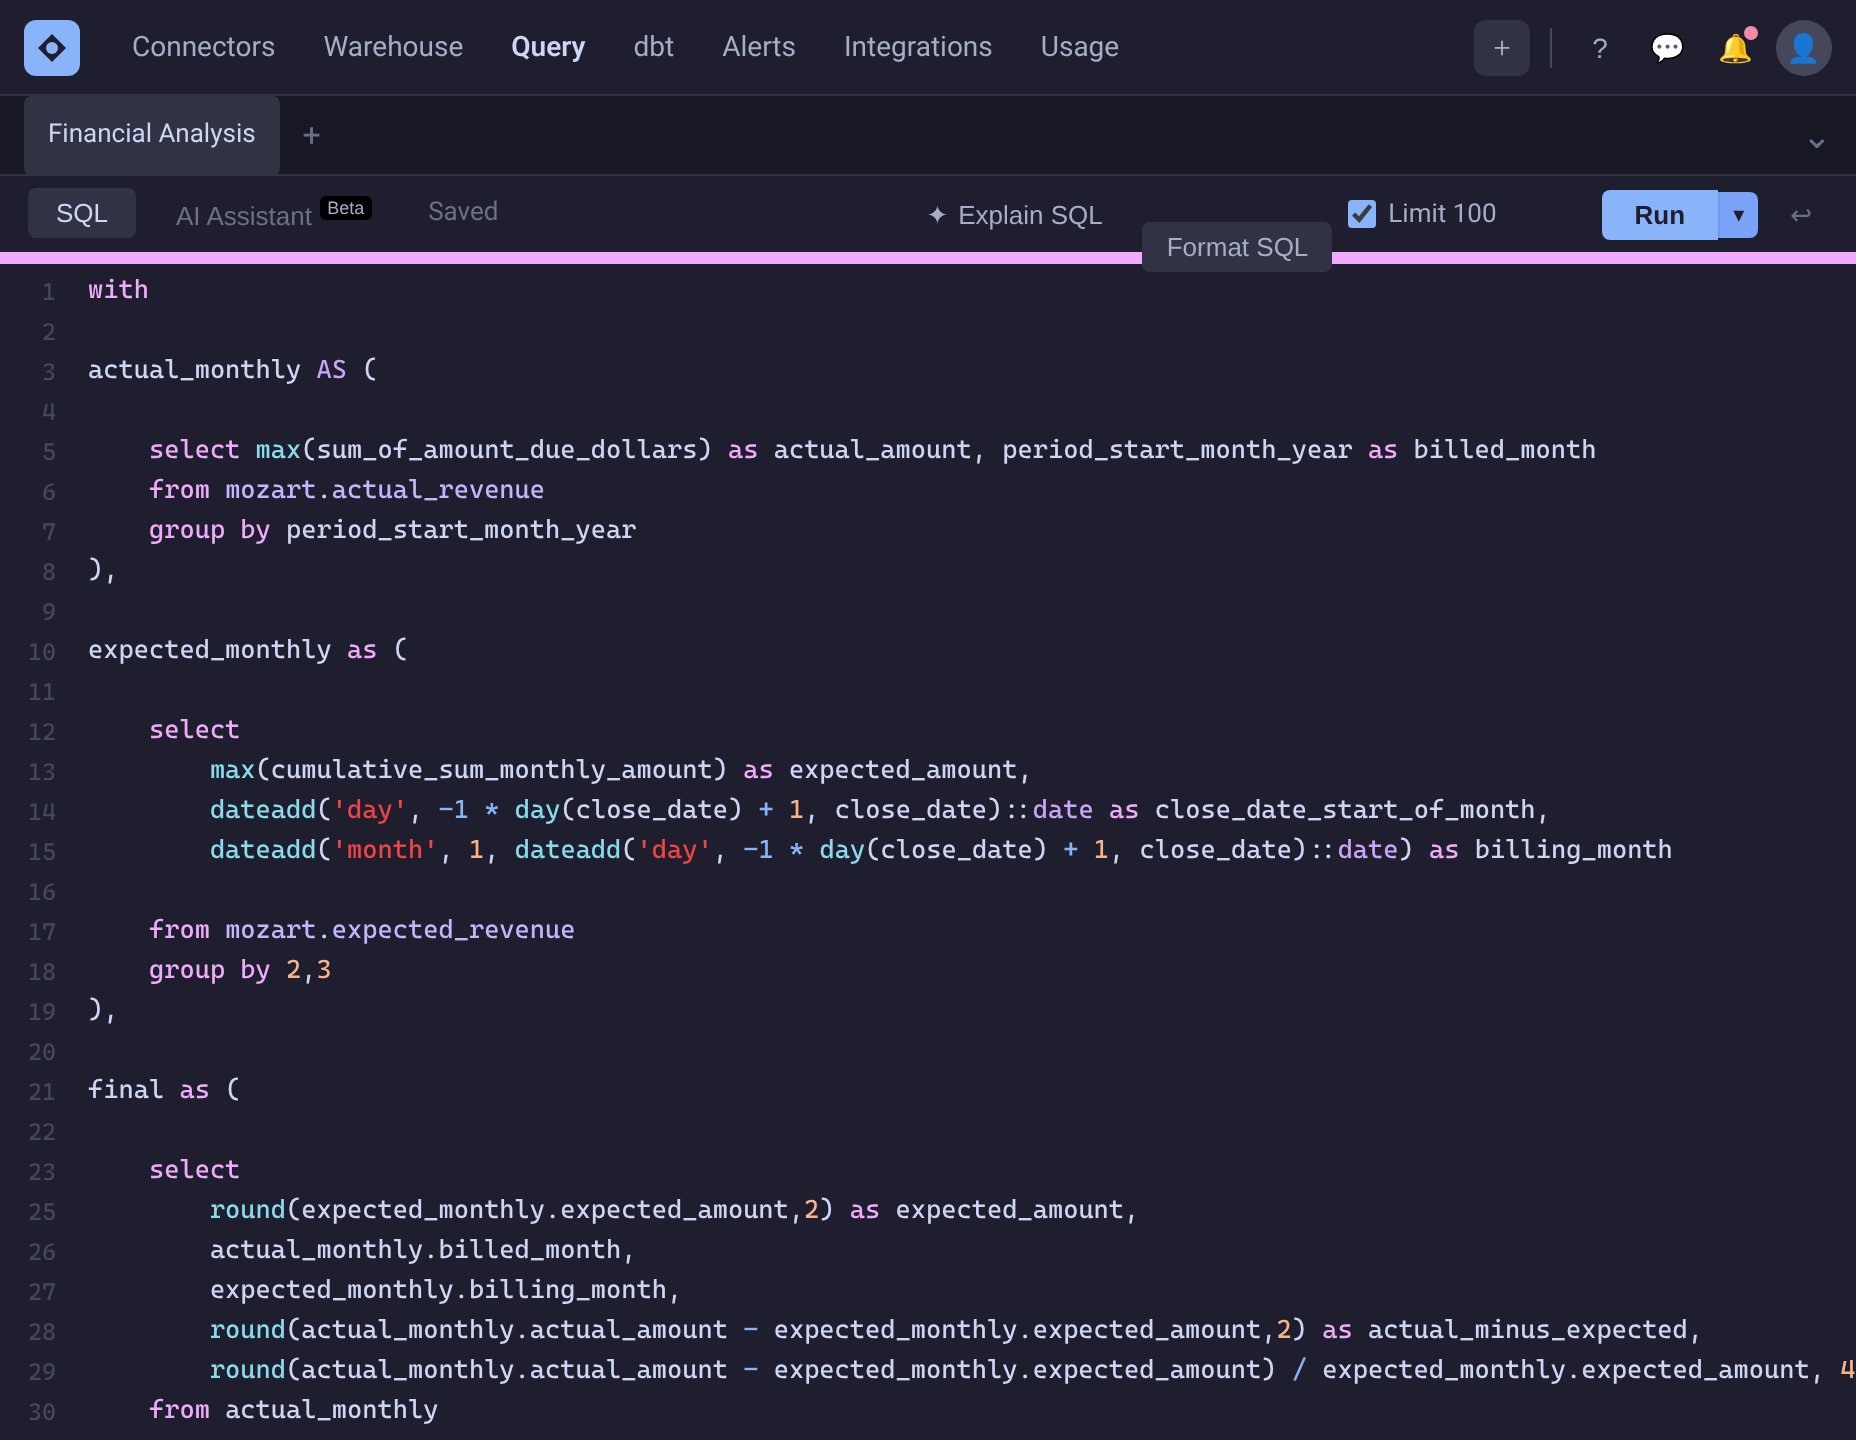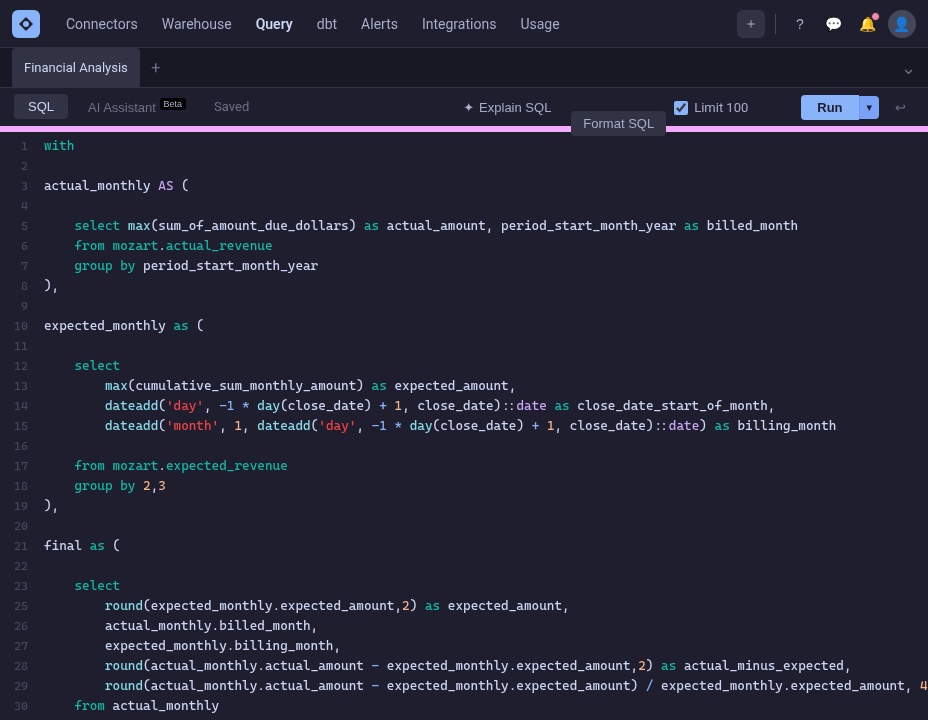--- a/index.html
+++ b/index.html
@@ -218,21 +218,21 @@
       color: #a6adc8;
       background: #313244;
       border: none;
       cursor: pointer;
       border-radius: 4px;
       margin-top: 32px;
     }
 
     .limit-check {
       display: flex;
-      align-items: flex-end;
+      align-items: flex-start;
       gap: 6px;
       font-size: 13px;
       color: #a6adc8;
     }
 
     .limit-check input[type="checkbox"] {
       accent-color: #89b4fa;
       width: 14px;
       height: 14px;
     }
@@ -304,26 +304,26 @@
     }
 
     .line-content {
       flex: 1;
       padding-left: 4px;
       white-space: pre;
       color: #cdd6f4;
     }
 
     
-    .kw { color: #14b8a6; } 
+    .kw { color: #f0abfc; } 
     .kw2 { color: #cba6f7; } 
     .fn { color: #89dceb; } 
     .str { color: #ef4444; } 
     .num { color: #fab387; } 
-    .tbl { color: #14b8a6; } 
+    .tbl { color: #c4b5fd; } 
     .col { color: #cdd6f4; } 
     .op { color: #89b4fa; } 
     .punc { color: #cdd6f4; }
   </style>
 </head>
 <body>
 
 <nav class="top-nav">
 
   <div class="logo">

